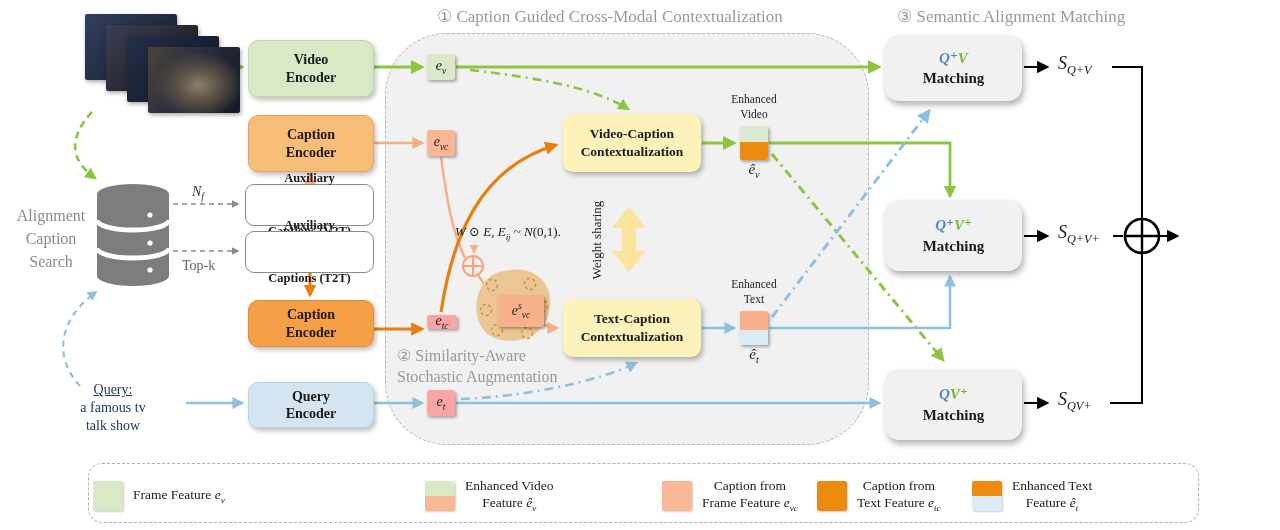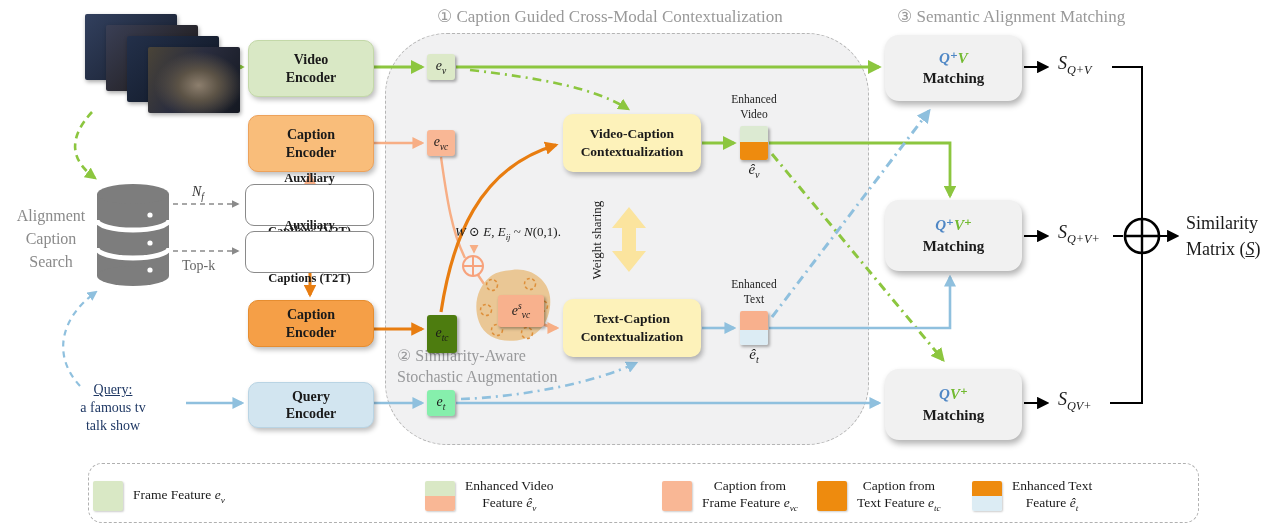--- a/index.html
+++ b/index.html
@@ -194,24 +194,24 @@
     <div>a famous tv</div>
     <div>talk show</div>
   </div>
 
   <div class="abs z2 chip" style="left:427px;top:54px;width:28px;height:26px;background:#dce9c8;">
       <i class="m">e<sub>v</sub></i>
     </div>
   <div class="abs z2 chip" style="left:427px;top:130px;width:28px;height:26px;background:#f9b795;">
       <i class="m">e<sub>vc</sub></i>
     </div>
-  <div class="abs z2 chip" style="left:427px;top:315px;width:30px;height:38px;background:#4d7c0f;">
+  <div class="abs z2 chip" style="left:427px;top:315px;width:30px;height:14px;background:#fca5a5;">
       <i class="m">e<sub>tc</sub></i>
     </div>
-  <div class="abs z2 chip" style="left:427px;top:390px;width:28px;height:26px;background:#86efac;font-family:Liberation Serif, serif;">
+  <div class="abs z2 chip" style="left:427px;top:390px;width:28px;height:26px;background:#fca5a5;font-family:Liberation Serif, serif;">
       <i class="m">e<sub>t</sub></i>
     </div>
   <div class="abs z2 chip" style="left:498px;top:295px;width:46px;height:32px;background:#f8b18d;">
       <i class="m">e<sup>s</sup><sub>vc</sub></i>
     </div>
 
   <div class="abs z2" style="left:455px;top:224px;font-size:13px;white-space:nowrap;"><i class="m">W</i> ⊙ <i class="m">E</i>,   <i class="m">E<sub>ij</sub></i> ~ <i class="m">N</i>(0,1).</div>
 
   <div class="abs z2 ctxbox" style="left:563px;top:114px;width:138px;height:58px;">
     <span>Video-Caption</span>
@@ -254,24 +254,20 @@
   </div>
   <div class="abs z2 matchbox" style="left:885px;top:369px;width:137px;height:71px;">
     <span><span class="qc">Q</span><span class="vc">V⁺</span></span>
     <span>Matching</span>
   </div>
 
   <div class="abs z2 slab" style="left:1058px;top:53px;"><i class="m">S<sub>Q+V</sub></i></div>
   <div class="abs z2 slab" style="left:1058px;top:222px;"><i class="m">S<sub>Q+V+</sub></i></div>
   <div class="abs z2 slab" style="left:1058px;top:389px;"><i class="m">S<sub>QV+</sub></i></div>
 
-  <div class="abs z2" style="left:1186px;top:210px;font-size:18px;line-height:1.45;white-space:nowrap;">
-    <div>Similarity</div>
-    <div><span>Matrix (</span><span class="m u">S</span><span>)</span></div>
-  </div>
 
   <div class="abs z2" style="left:88px;top:463px;width:1109px;height:58px;border:1.6px dashed #b0b0b0;border-radius:14px;"></div>
   <div class="lg-item z2" style="left:93px;">
       <div class="lg-sw" style="background: rgb(217, 232, 197);"></div>
       <div class="lg-tx">Frame Feature <i class="m">e<sub>v</sub></i></div>
     </div>
   <div class="lg-item z2" style="left:425px;">
       <div class="lg-sw">
         <div class="half" style="background:#d9e8c5"></div>
         <div class="half" style="background:#f9b795"></div>

